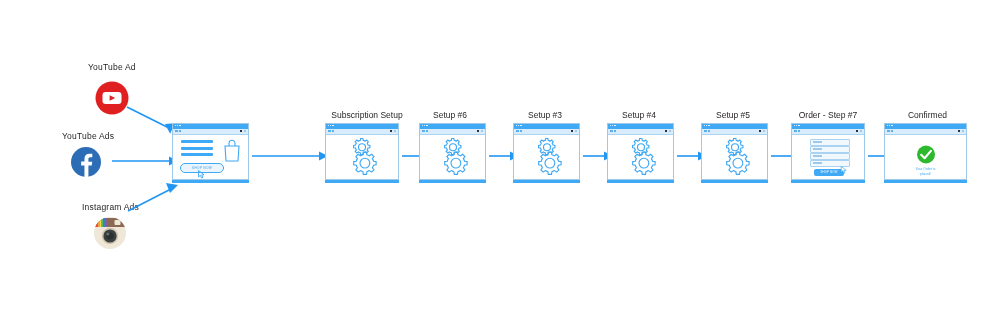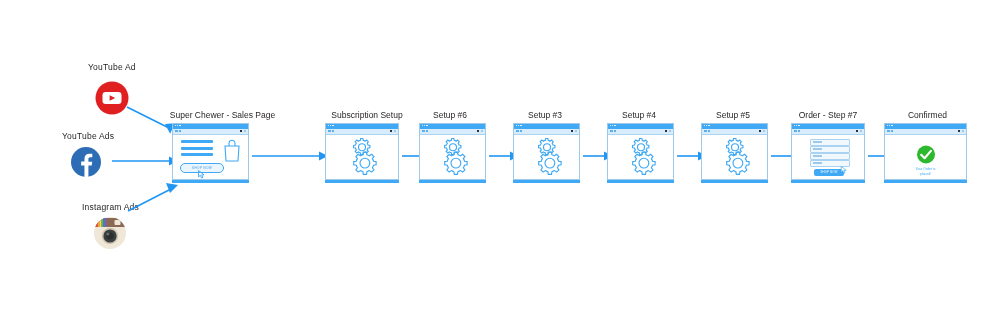--- a/index.html
+++ b/index.html
@@ -179,21 +179,20 @@
   <svg class="arrow" style="left:112px;top:155px;width:68px;height:12px;">
     <line x1="0" y1="6" x2="58" y2="6" stroke="#2196f3" stroke-width="1.6"></line>
     <polygon points="57,1.5 66,6 57,10.5" fill="#2196f3"></polygon>
   </svg>
 
   <svg class="arrow" style="left:126px;top:183px;width:56px;height:32px;">
     <line x1="2" y1="28" x2="45" y2="6" stroke="#2196f3" stroke-width="1.6"></line>
     <polygon points="40,0 52,2 44,10" fill="#2196f3"></polygon>
   </svg>
 
-  <div class="win-title" style="left:160px;top:110px;width:125px;">Super Chewer - Sales Page</div>
   <div class="win" style="left:172px;top:123px;width:77px;height:57px;">
     <div class="win-titlebar">
       <span class="win-dots">
           <i></i>
           <i></i>
           <i></i>
         </span>
     </div>
     <div class="win-toolbar">
       <span class="tb-left">

